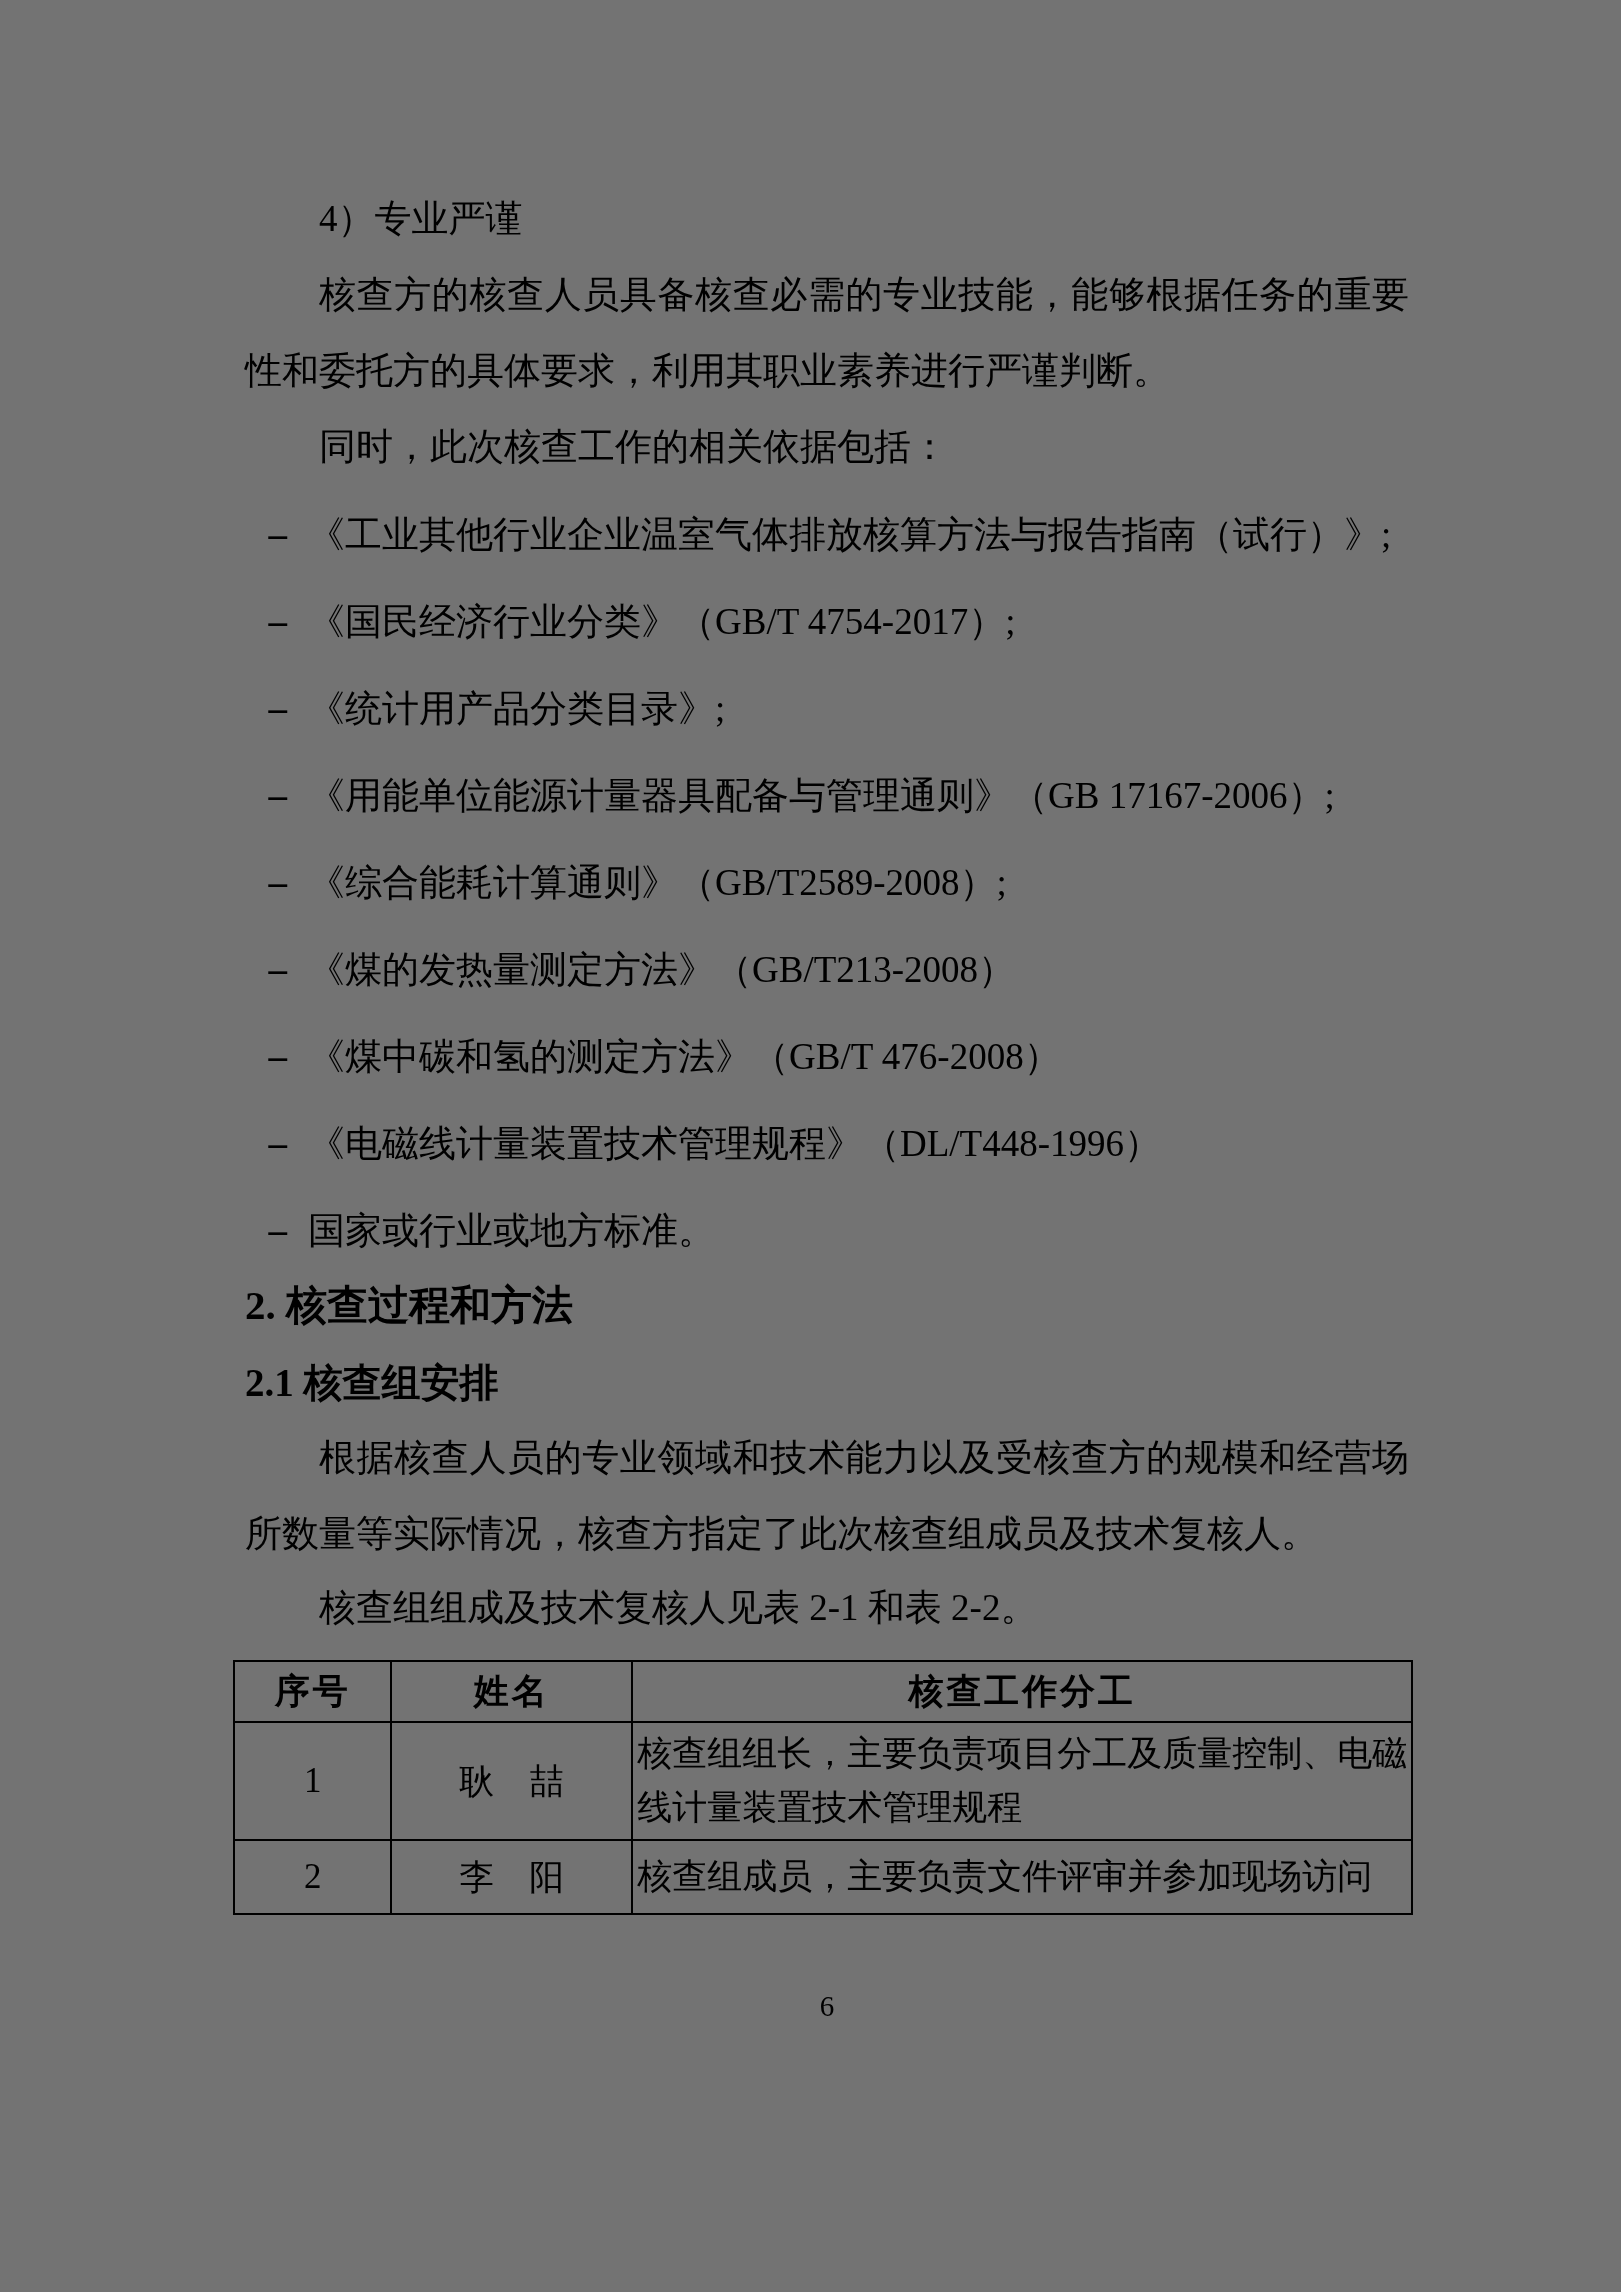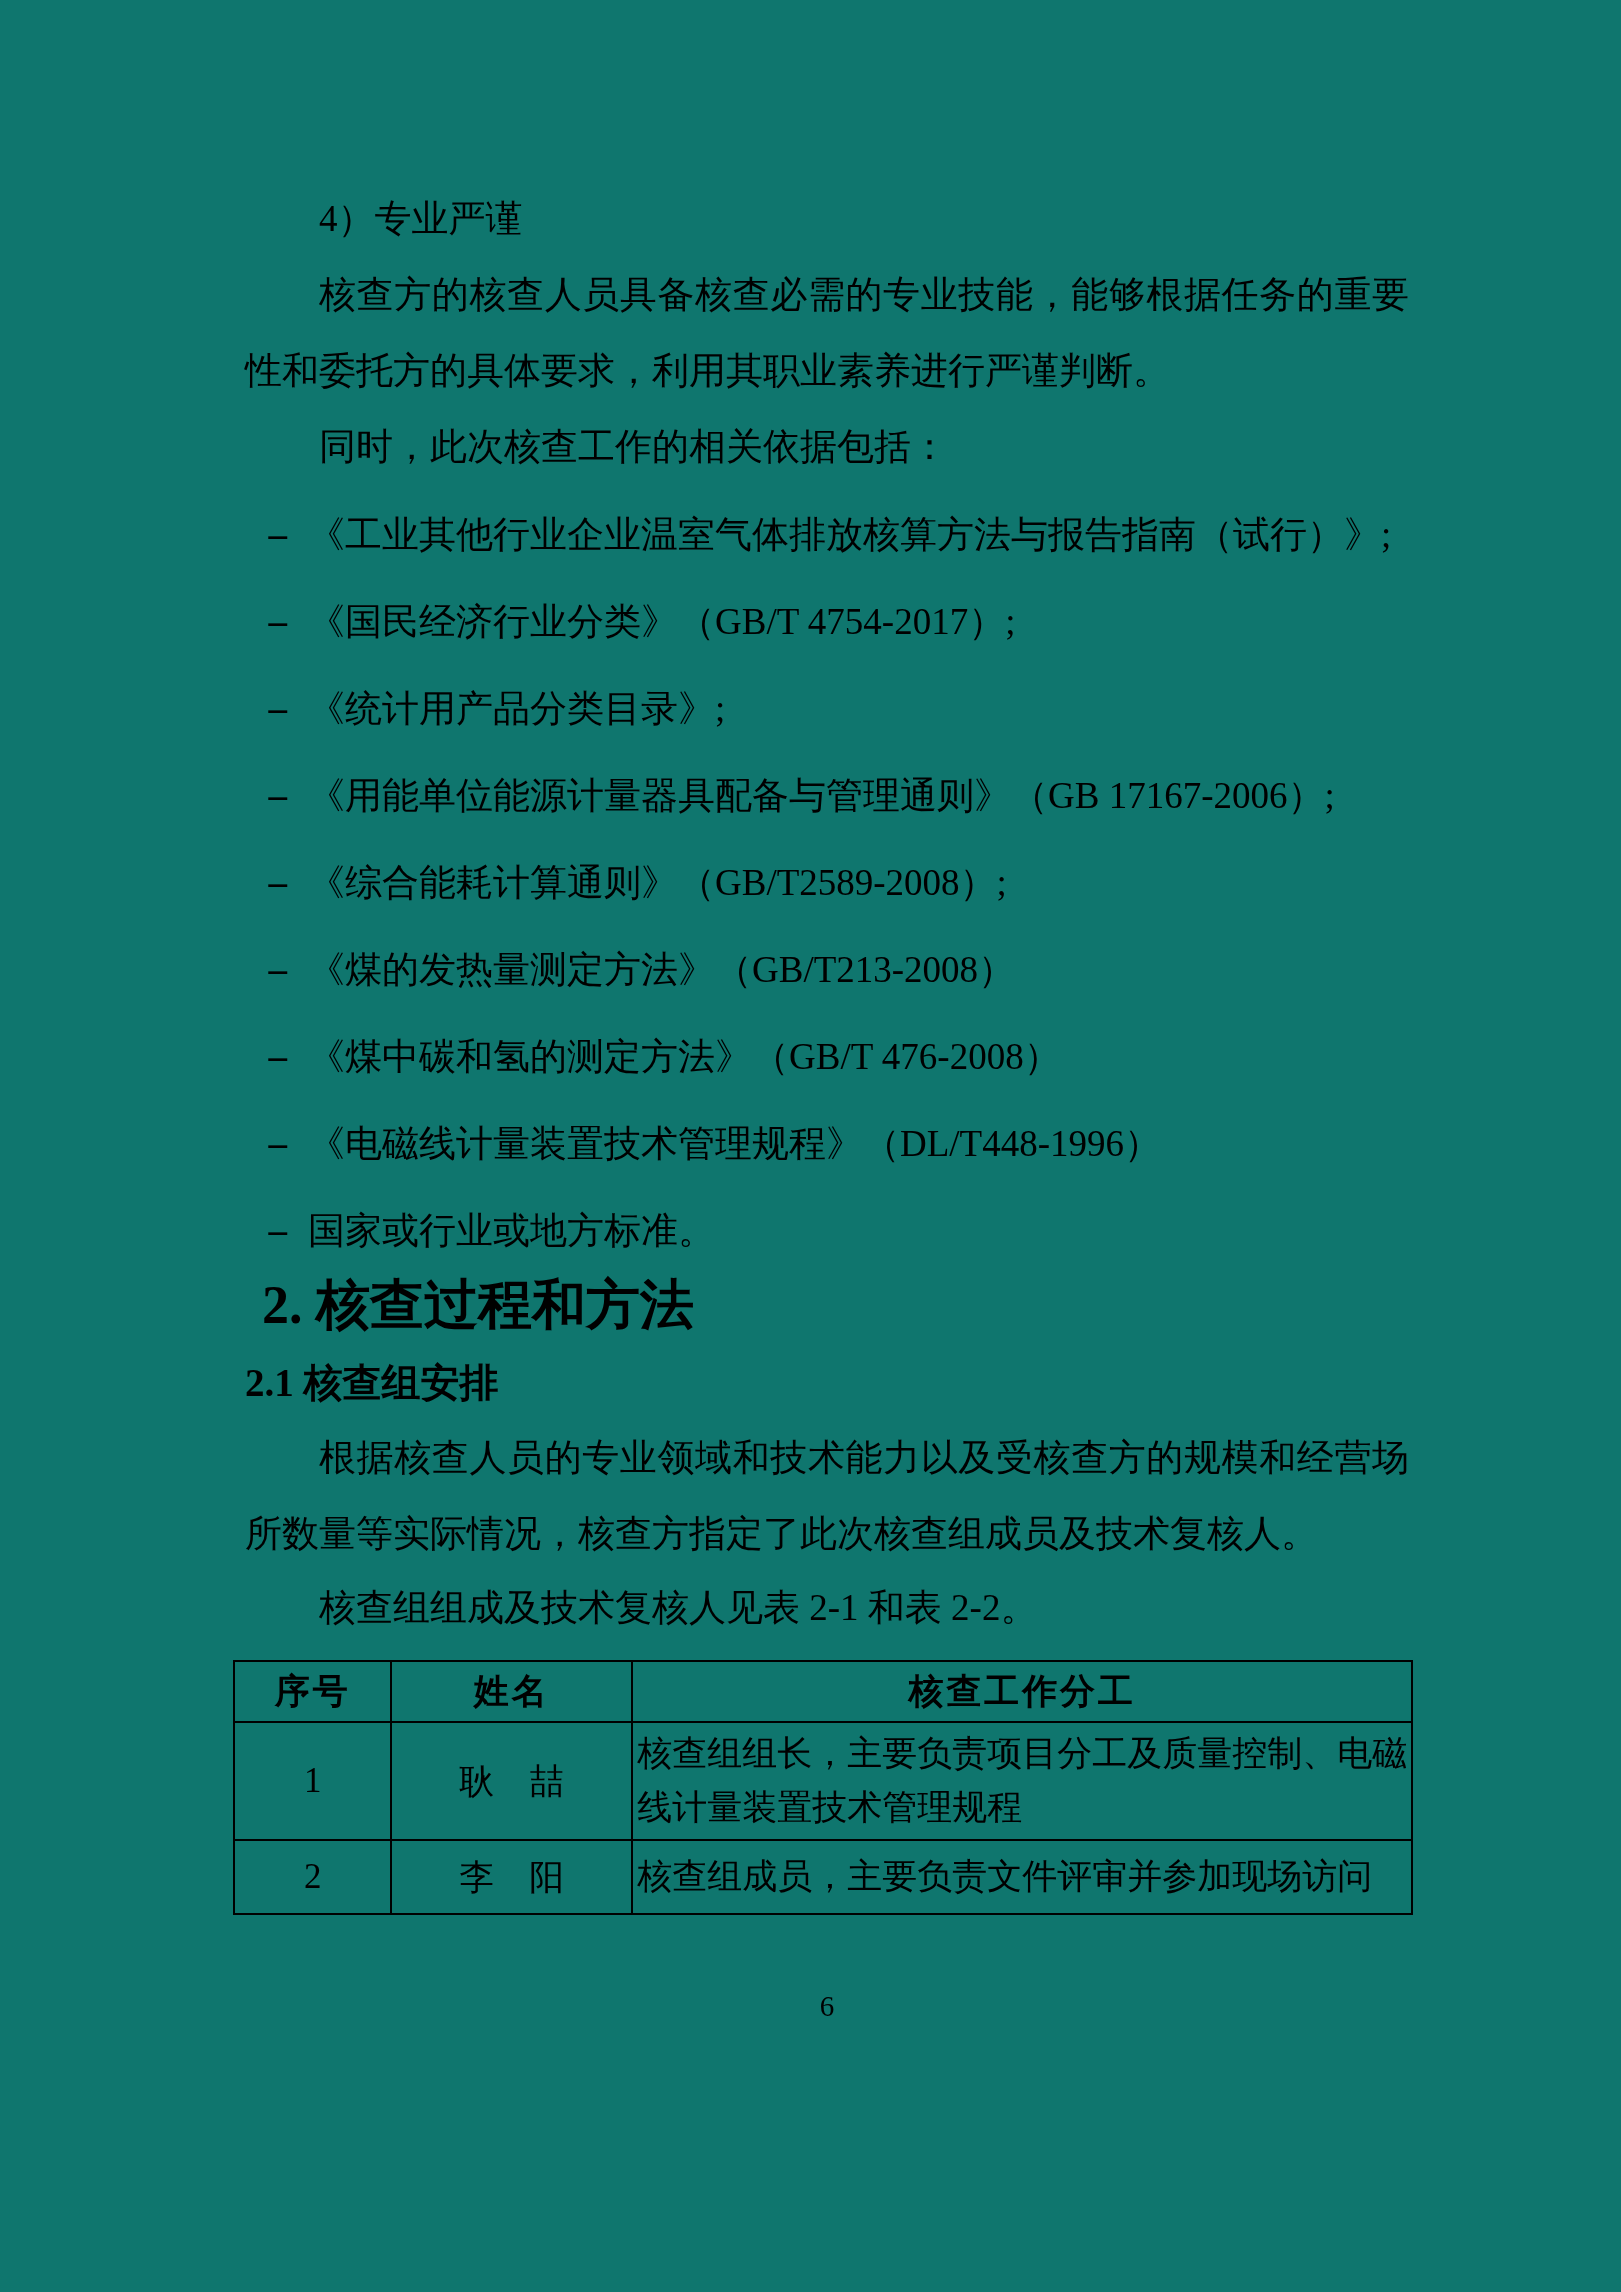--- a/index.html
+++ b/index.html
@@ -3,21 +3,21 @@
 <meta charset="utf-8">
 <style>
   html,body{margin:0;padding:0;}
   body{
     width:1621px;height:2293px;
     background:#ffffff;color:#000000;
     font-family:"Liberation Serif","DejaVu Serif",serif;
   }
   *{box-sizing:border-box;}
   .page{
-    position:relative;width:1621px;height:2293px;overflow:hidden;background:#0f766e;
+    position:relative;width:1621px;height:2293px;overflow:hidden;background:#737373;
   }
   .content{
     position:absolute;left:245px;top:181px;width:1164px;
   }
   .lead-line{
     font-size:37px;line-height:76px;text-indent:2em;white-space:pre;
   }
   .para{
     font-size:37px;line-height:76px;text-indent:2em;text-align:justify;margin:0;
   }
@@ -26,21 +26,21 @@
   }
   .ref-list{margin-top:24.5px;}
   .ref-item{
     position:relative;padding-left:63px;font-size:37px;line-height:49px;
     margin-bottom:38px;text-align:left;
   }
   .ref-item .dash{
     position:absolute;left:23.5px;top:0;font-weight:bold;
   }
   .h2{
-    font-size:54px;font-weight:bold;line-height:82px;margin:-29px 0 0 17px;
+    font-size:41px;font-weight:bold;line-height:82px;margin:-29px 0 0 0;
   }
   .h3{
     font-size:39px;font-weight:bold;line-height:74px;margin:0;
   }
   .table-title{
     font-size:39px;font-weight:bold;line-height:65px;text-align:center;margin:0;
   }
   table.team{
     border-collapse:collapse;table-layout:fixed;
     width:1178px;margin:17.6px 0 0 -11.8px;

